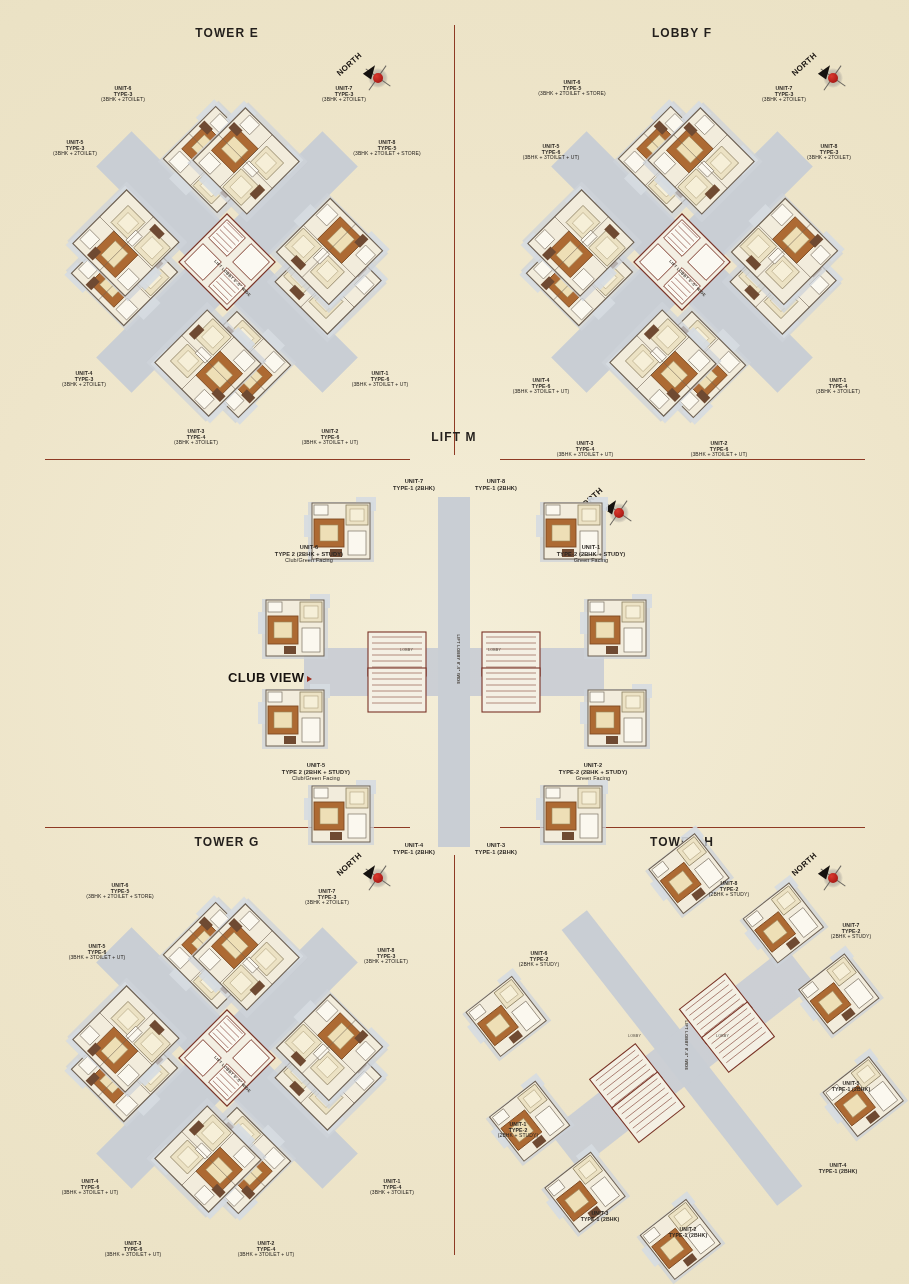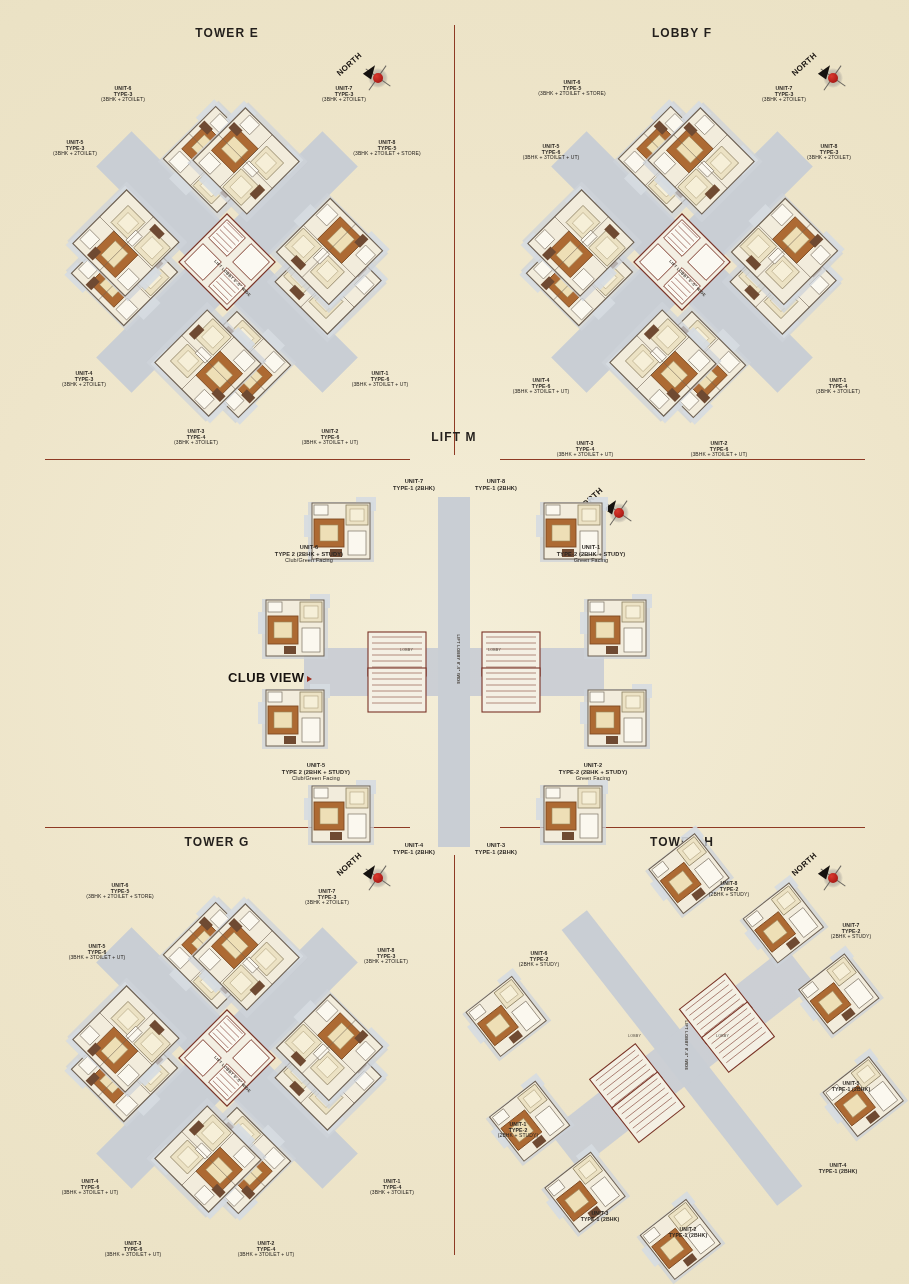--- a/index.html
+++ b/index.html
@@ -106,21 +106,21 @@
       <div class="hline" style="left: 45px; top: 827px; width: 365px;"></div>
       <div class="hline" style="left: 500px; top: 827px; width: 365px;"></div>
       <div class="vline" style="left: 454px; top: 25px; height: 430px;"></div>
       <div class="vline" style="left: 454px; top: 855px; height: 400px;"></div>
     </div>
 
   <div id="titles">
       <div class="tower-title" style="left: 227px; top: 26px;">TOWER E</div>
       <div class="tower-title" style="left: 682px; top: 26px;">LOBBY F</div>
       <div class="tower-title" style="left: 454px; top: 430px;">LIFT M</div>
-      <div class="tower-title" style="left: 217px; top: 835px;">TOWER G</div>
+      <div class="tower-title" style="left: 227px; top: 835px;">TOWER G</div>
       <div class="tower-title" style="left: 682px; top: 835px;">TOWER H</div>
     </div>
 
   <div id="compasses">
       <div class="compass" style="left: 348px; top: 58px;">
         <div class="ring"></div>
         <div class="spoke" style="left:29px;top:5px;width:1.2px;height:30px;transform:rotate(35deg);"></div>
         <div class="spoke" style="left:15px;top:19px;width:30px;height:1.2px;transform:rotate(35deg);"></div>
         <div class="dot"></div>
         <div class="arrow"></div>

